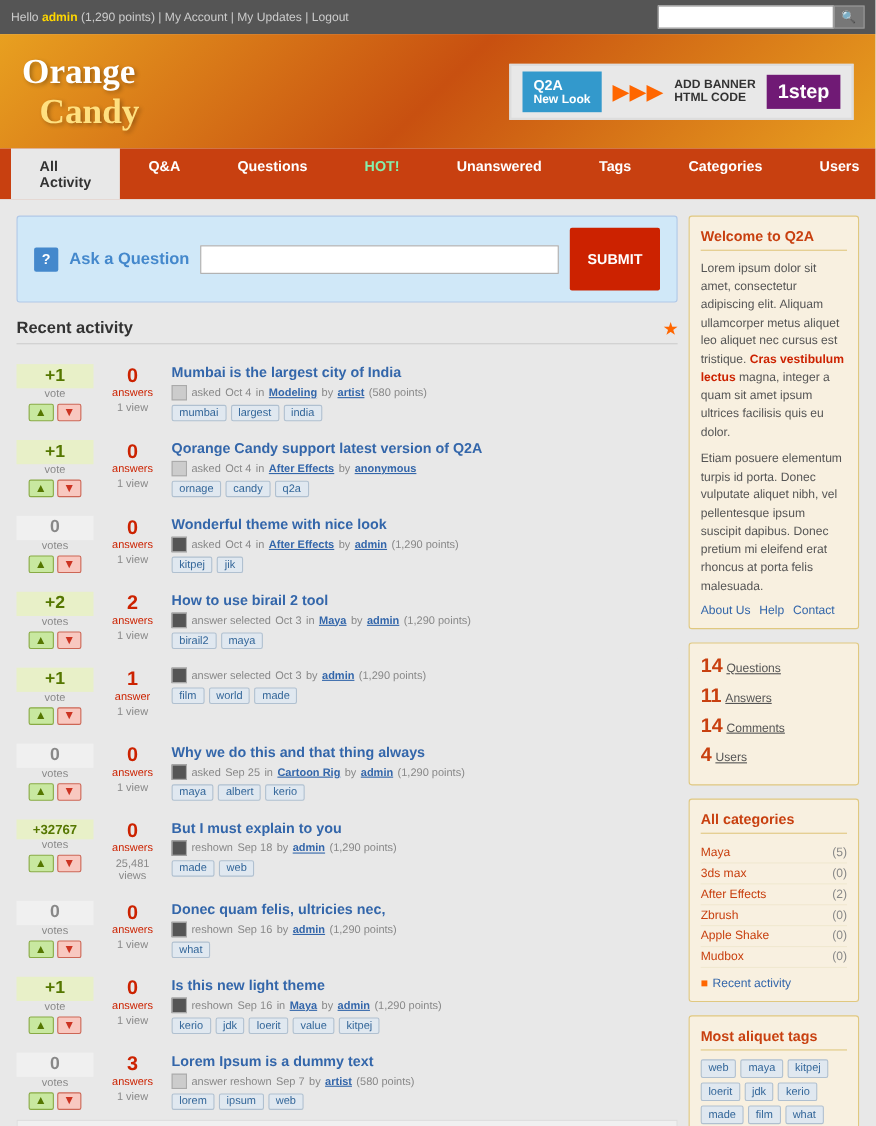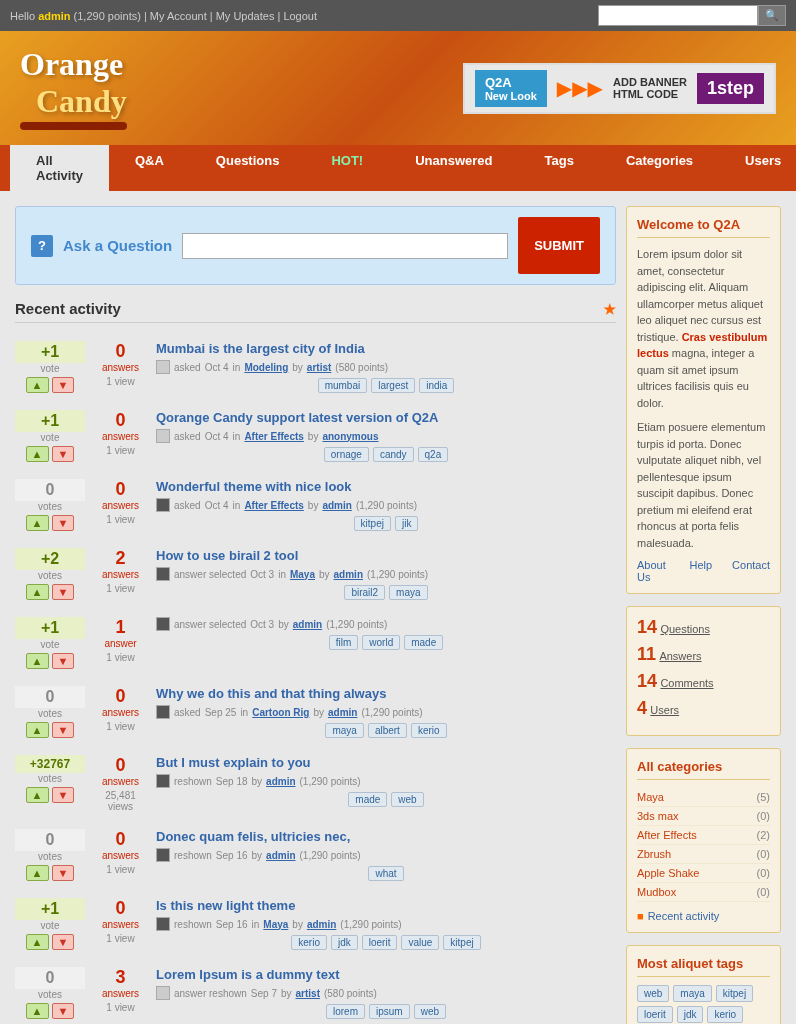--- a/index.html
+++ b/index.html
@@ -8,21 +8,21 @@
     
     .top-bar { background: #555; color: #ccc; padding: 5px 10px; display: flex; justify-content: space-between; align-items: center; font-size: 11px; }
     .top-bar a { color: #ccc; text-decoration: none; }
     .top-bar .admin-link { color: #ffd700; font-weight: bold; }
     .search-box { display: flex; }
     .search-box input { width: 160px; padding: 3px 5px; border: 1px solid #999; font-size: 11px; }
     .search-box button { background: #777; border: 1px solid #999; padding: 3px 6px; cursor: pointer; color: #fff; font-size: 11px; }
 
     
     .header { background: linear-gradient(135deg, #e8a020 0%, #c85010 50%, #e8a020 100%); padding: 15px 20px; display: flex; justify-content: space-between; align-items: center; }
-    .logo { display: flex; flex-direction: column; }
+    .logo { display: flex; flex-direction: row; }
     .logo-text { font-size: 32px; font-weight: bold; color: #fff; text-shadow: 2px 2px 4px rgba(0,0,0,0.3); font-family: Georgia, serif; }
     .logo-underline { height: 8px; background: #8b2000; border-radius: 4px; margin-top: 2px; }
     .banner-ad { background: #e8e8e8; border: 2px solid #ddd; padding: 5px 10px; display: flex; align-items: center; gap: 10px; }
     .banner-q2a { background: #3399cc; color: #fff; padding: 5px 10px; font-weight: bold; font-size: 13px; }
     .banner-arrow { color: #ff6600; font-size: 20px; }
     .banner-add { font-size: 11px; color: #333; font-weight: bold; }
     .banner-step { background: #701a75; color: #fff; padding: 5px 10px; font-size: 18px; font-weight: bold; }
 
     
     nav { background: #c84010; }
@@ -57,21 +57,21 @@
     .answer-section { width: 55px; flex-shrink: 0; text-align: center; }
     .answer-count { font-size: 18px; font-weight: bold; color: #cc2200; }
     .answer-label { font-size: 10px; color: #cc2200; }
     .view-count { font-size: 10px; color: #888; text-align: center; margin-top: 3px; }
     .item-content { flex: 1; min-width: 0; }
     .item-title { font-size: 13px; font-weight: bold; color: #3366aa; text-decoration: none; display: block; margin-bottom: 4px; }
     .item-meta { font-size: 10px; color: #888; margin-bottom: 4px; display: flex; align-items: center; gap: 4px; flex-wrap: wrap; }
     .user-icon { width: 14px; height: 14px; background: #ccc; border: 1px solid #aaa; display: inline-block; flex-shrink: 0; }
     .user-icon.dark { background: #555; }
     .meta-link { color: #3366aa; font-weight: bold; }
-    .item-tags { display: flex; gap: 4px; flex-wrap: wrap; justify-content: center; }
+    .item-tags { display: flex; gap: 4px; flex-wrap: wrap; }
     .tag { background: #e0e8f0; border: 1px solid #b0c0d0; padding: 1px 6px; font-size: 10px; color: #336699; border-radius: 2px; cursor: pointer; }
 
     
     .activity-footer { text-align: center; padding: 12px; background: #f0f0f0; border: 1px solid #ddd; font-size: 12px; color: #555; }
     .activity-footer a { color: #3366aa; font-weight: bold; }
 
     
     .sidebar-box { background: #f8f0e0; border: 1px solid #e0c880; border-radius: 3px; margin-bottom: 12px; padding: 10px; }
     .sidebar-box h3 { font-size: 13px; font-weight: bold; color: #c84010; margin-bottom: 8px; border-bottom: 1px solid #e0c880; padding-bottom: 5px; }
     .sidebar-text { font-size: 11px; color: #555; line-height: 1.5; margin-bottom: 8px; }
@@ -500,21 +500,21 @@
   </div>
 
   <div class="sidebar">
 
     <div class="sidebar-box">
       <h3>Welcome to Q2A</h3>
       <div class="sidebar-text">
         <span>Lorem ipsum dolor sit amet, consectetur adipiscing elit. Aliquam ullamcorper metus aliquet leo aliquet nec cursus est tristique. </span><span class="highlight">Cras vestibulum lectus</span><span> magna, integer a quam sit amet ipsum ultrices facilisis quis eu dolor.</span>
       </div>
       <div class="sidebar-text">Etiam posuere elementum turpis id porta. Donec vulputate aliquet nibh, vel pellentesque ipsum suscipit dapibus. Donec pretium mi eleifend erat rhoncus at porta felis malesuada.</div>
-      <div style="display:flex;gap:20px;">
+      <div style="display:flex;gap:8px;align-items:flex-end;">
         <a class="sidebar-link" href="#">About Us</a>
         <a class="sidebar-link" href="#">Help</a>
         <a class="sidebar-link" href="#">Contact</a>
       </div>
     </div>
 
     <div class="sidebar-box">
       <div id="stats-container">
           <div class="stat-block"><span class="stat-num">14</span> <a href="#" class="stat-label">Questions</a></div>
           <div class="stat-block"><span class="stat-num">11</span> <a href="#" class="stat-label">Answers</a></div>

